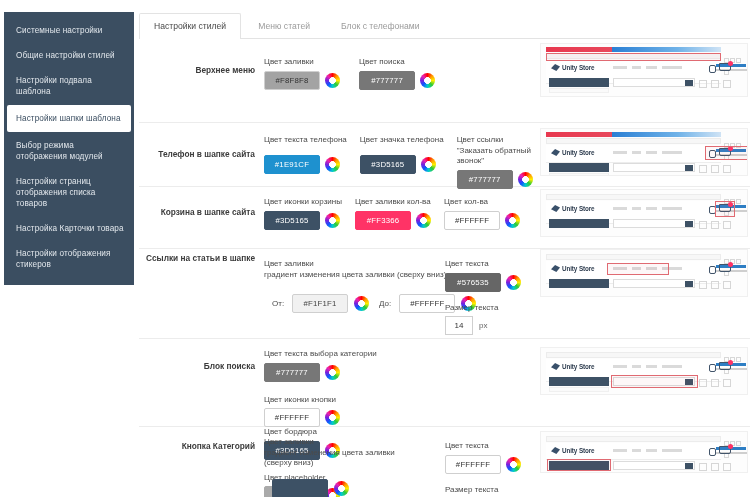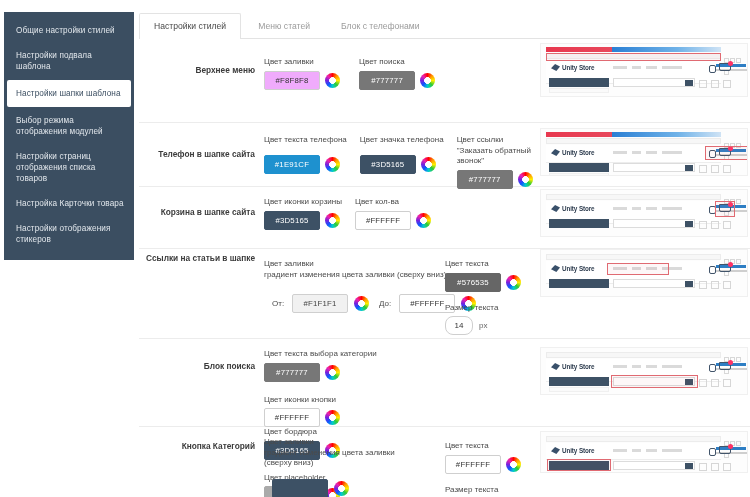--- a/index.html
+++ b/index.html
@@ -140,21 +140,21 @@
     display: flex;
     align-items: center;
     justify-content: center;
     box-sizing: border-box;
     letter-spacing: .2px;
   }
   .numbox {
     width: 28px;
     height: 19px;
     border: 1px solid #cfcfcf;
-    border-radius: 8px;
+    border-radius: 0;
     font-size: 8px;
     color: #333;
     display: flex;
     align-items: center;
     justify-content: center;
     box-sizing: border-box;
   }
   .unit {
     font-size: 8px;
     color: #666;
@@ -246,20 +246,21 @@
     position: absolute;
     border: 1px solid #e06a72;
     background: rgba(224,106,114,0.05);
     box-sizing: border-box;
   }
 </style>
 </head>
 <body>
 
 <div id="sidebar">
+  <div class="side-item">Системные настройки</div>
   <div class="side-item">Общие настройки стилей</div>
   <div class="side-item">Настройки подвала шаблона</div>
   <div class="side-item active">Настройки шапки шаблона</div>
   <div class="side-item">Выбор режима отображения модулей</div>
   <div class="side-item">Настройки страниц отображения списка товаров</div>
   <div class="side-item">Настройка Карточки товара</div>
   <div class="side-item">Настройки отображения стикеров</div>
 </div>
 
 <div id="tabs">
@@ -269,21 +270,21 @@
 </div>
 
 <div id="panel">
 
   <div class="row" style="height:84px">
     <div class="row-label" style="top:26px">Верхнее меню</div>
     <div class="fields" style="padding-top:8px">
       <div class="field-group">
         <div class="fld-label">Цвет заливки</div>
         <div class="swatch-wrap">
-          <div class="swatch" style="background:#f0abfc;color:#333">#F8F8F8</div>
+          <div class="swatch" style="background:#a3a3a3;color:#333">#F8F8F8</div>
           <div class="wheel"></div>
         </div>
       </div>
       <div class="field-group">
         <div class="fld-label">Цвет поиска</div>
         <div class="swatch-wrap">
           <div class="swatch" style="background:#777777;color:#ffffff;border-color:#777777">#777777</div>
           <div class="wheel"></div>
         </div>
       </div>
@@ -370,20 +371,27 @@
   <div class="row" style="height:60px">
     <div class="row-label" style="top:20px">Корзина в шапке сайта</div>
     <div class="fields" style="padding-top:0; margin-right:210px">
       <div class="field-group" style="margin-right:10px">
         <div class="fld-label">Цвет иконки корзины</div>
         <div class="swatch-wrap">
           <div class="swatch" style="background:#3D5165;color:#ffffff;border-color:#3D5165">#3D5165</div>
           <div class="wheel"></div>
         </div>
       </div>
+      <div class="field-group" style="margin-right:10px">
+        <div class="fld-label">Цвет заливки кол-ва</div>
+        <div class="swatch-wrap">
+          <div class="swatch" style="background:#FF3366;color:#ffffff;border-color:#FF3366">#FF3366</div>
+          <div class="wheel"></div>
+        </div>
+      </div>
       <div class="field-group">
         <div class="fld-label">Цвет кол-ва</div>
         <div class="swatch-wrap">
           <div class="swatch" style="background:#ffffff;color:#333">#FFFFFF</div>
           <div class="wheel"></div>
         </div>
       </div>
     </div>
     <div class="preview" style="top:2px;height:48px">
       <div class="pv-strip" style="top:4px"></div>

